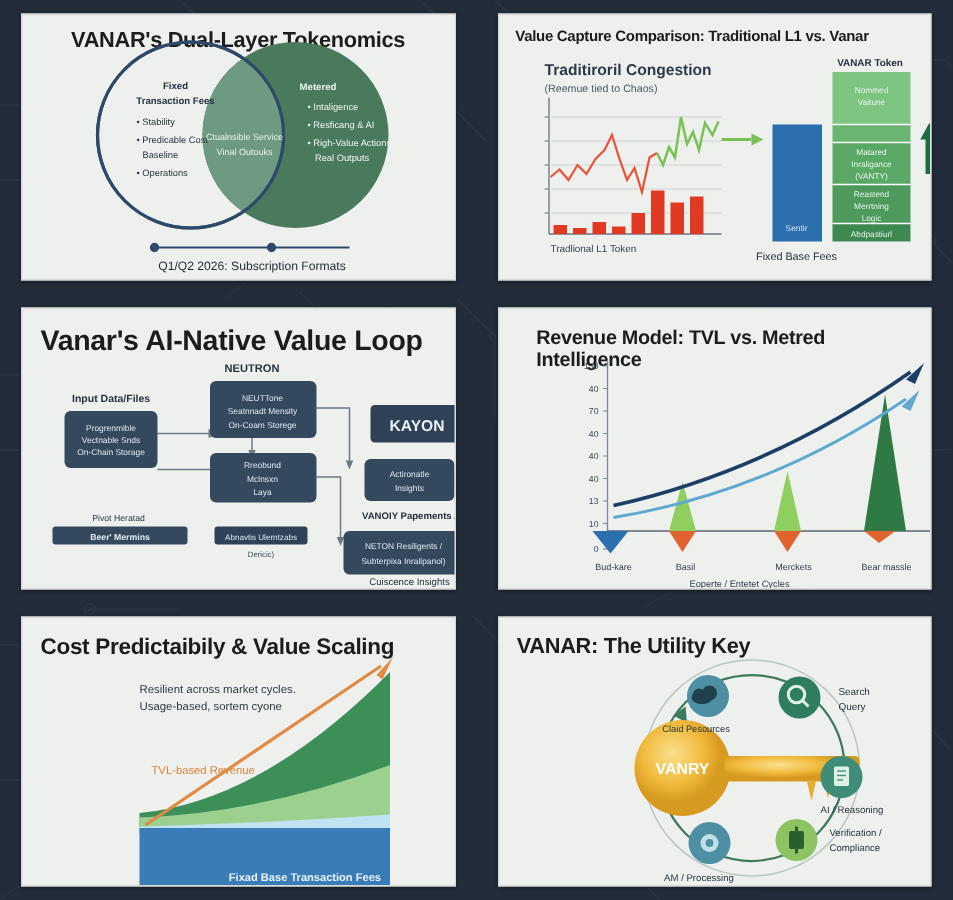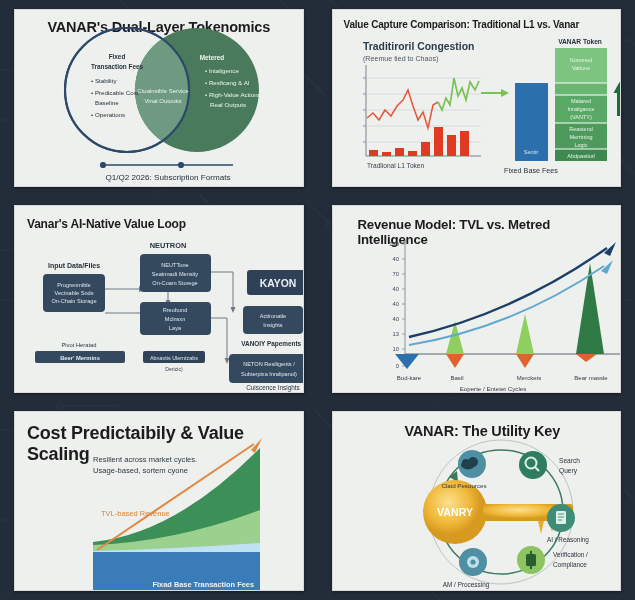--- a/index.html
+++ b/index.html
@@ -35,24 +35,24 @@
     box-shadow: 0 1px 3px rgba(0,0,0,0.45);
     overflow: hidden;
   }
   .ptitle {
     font-weight: bold;
     color: #1c1c1c;
     letter-spacing: -0.2px;
   }
   .p1 .ptitle { font-size: 14.5px; text-align: center; padding-top: 9px; }
   .p2 .ptitle { font-size: 10px; padding: 9px 0 0 11px; }
-  .p3 .ptitle { font-size: 12px; padding: 11px 0 0 12px; }
+  .p3 .ptitle { font-size: 19px; padding: 11px 0 0 12px; }
   .p4 .ptitle { font-size: 13.2px; padding: 11px 0 0 25px; }
-  .p5 .ptitle { font-size: 18px; padding: 11px 0 0 12px; }
-  .p6 .ptitle { font-size: 14.5px; padding: 11px 0 0 12px; text-align: center; }
+  .p5 .ptitle { font-size: 15px; padding: 11px 0 0 12px; }
+  .p6 .ptitle { font-size: 14.5px; padding: 11px 0 0 12px; }
 
   .stage { position: absolute; inset: 0; }
   svg { display: block; }
   .blur { filter: blur(0.32px); }
   text { font-family: "Liberation Sans", sans-serif; }
 </style>
 </head>
 <body>
 
 <div id="root">

